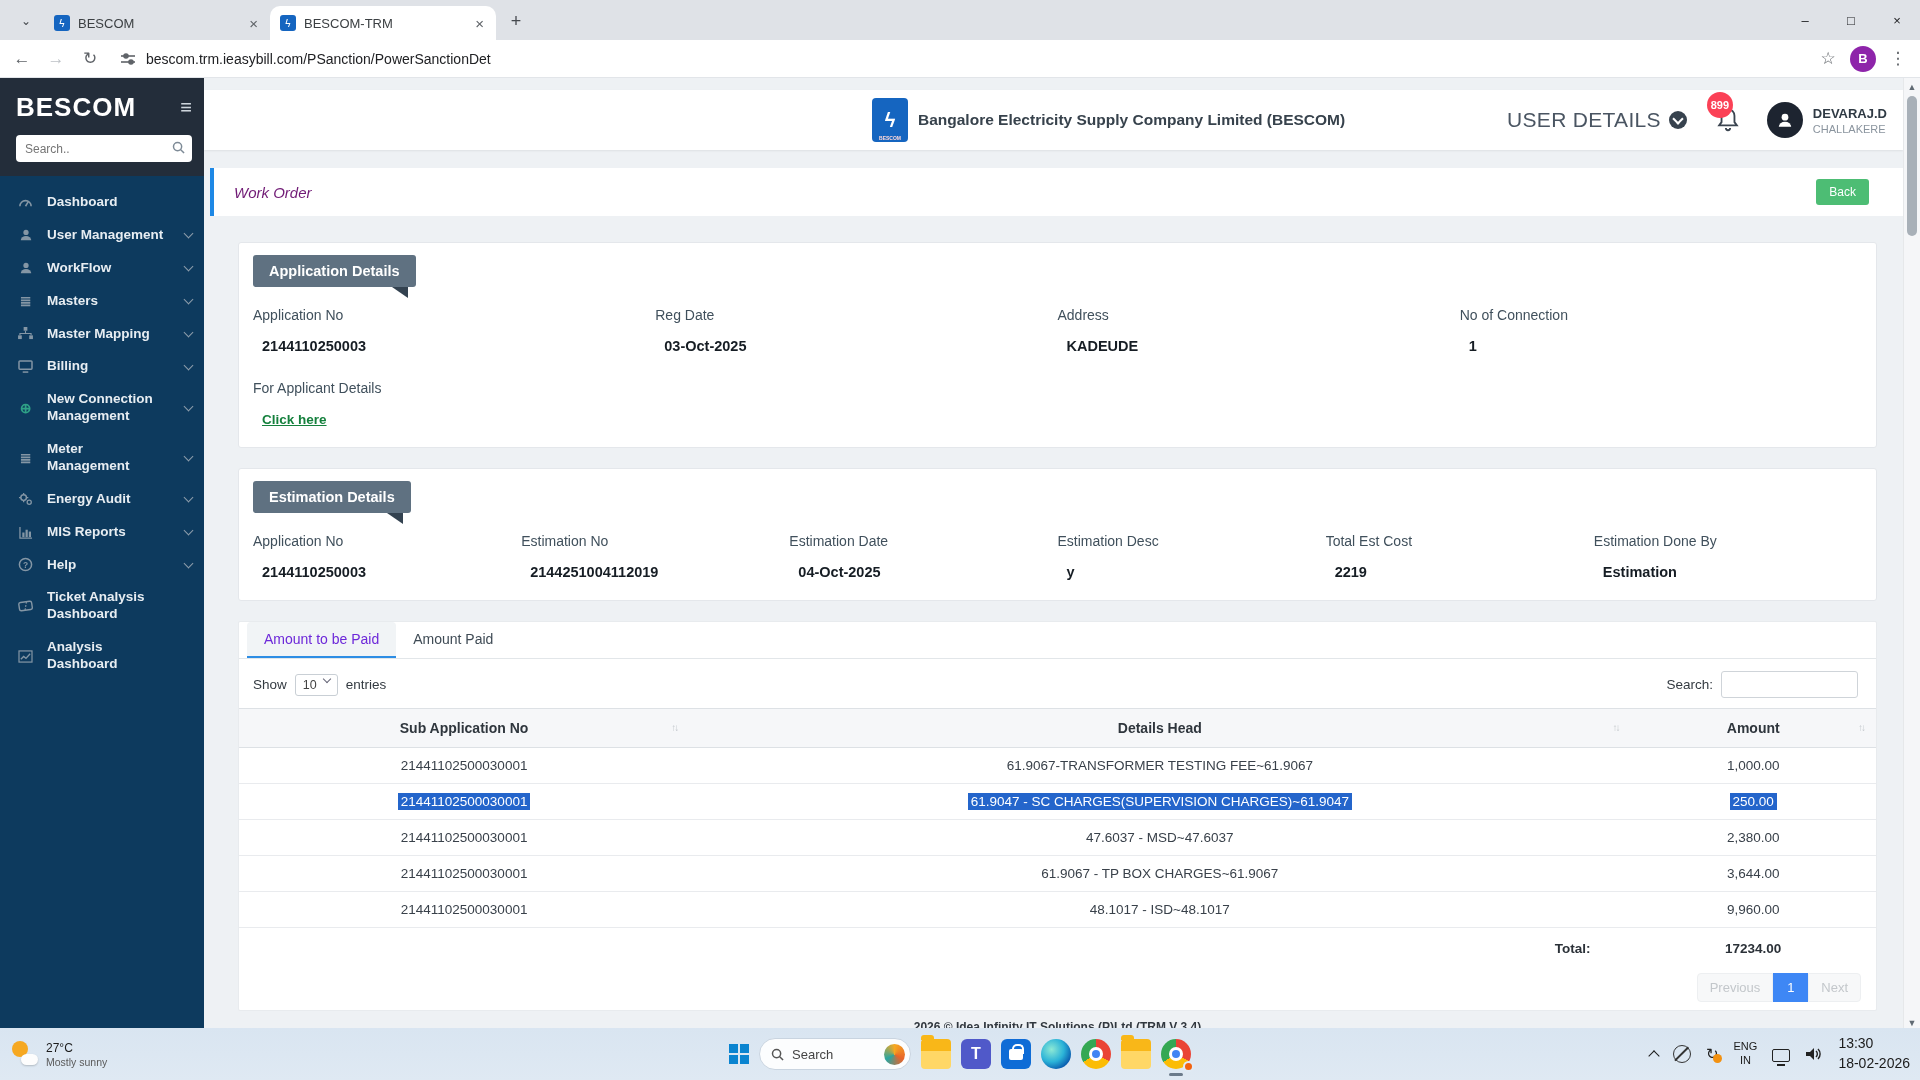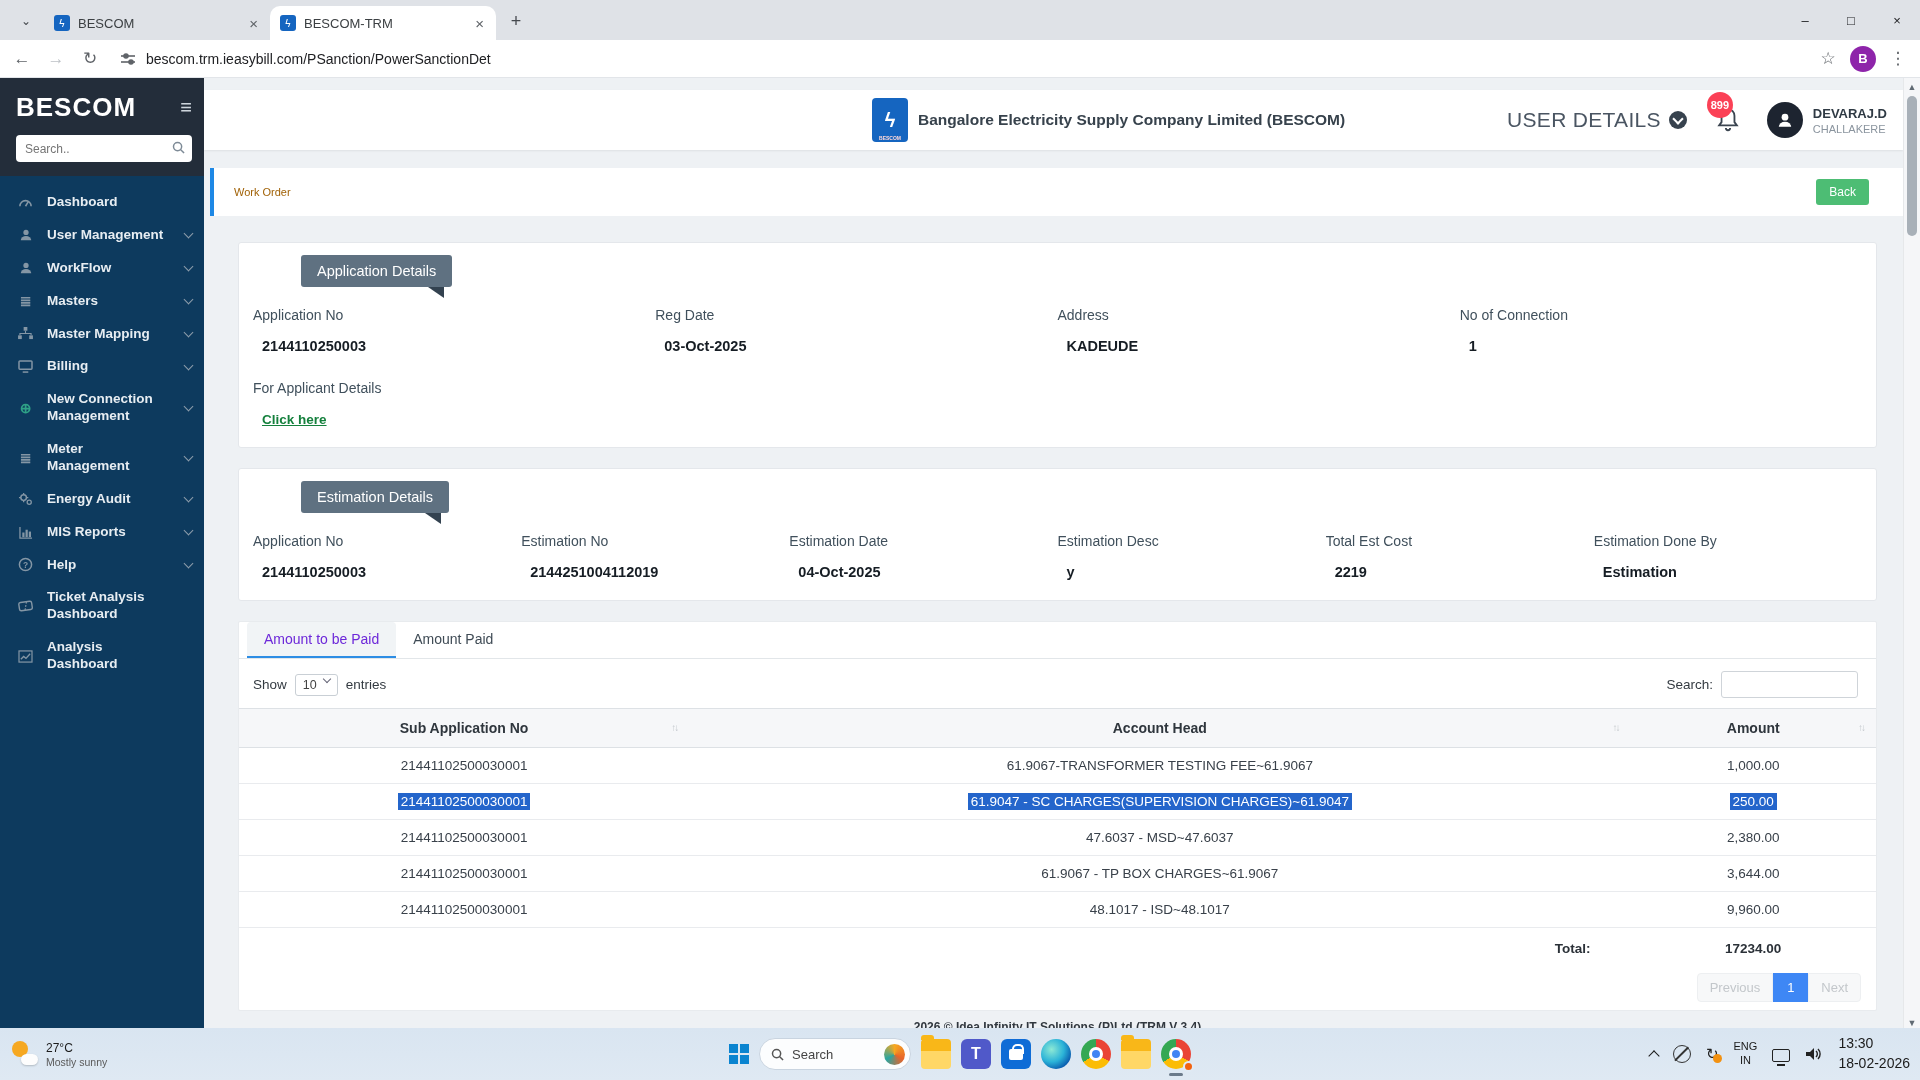--- a/index.html
+++ b/index.html
@@ -56,26 +56,26 @@
   .userdetails { font-size:21px; color:#4a5562; letter-spacing:.3px; display:flex; align-items:center; gap:8px; }
   .chev-circle { width:18px; height:18px; border-radius:50%; background:#37424e; position:relative; }
   .chev-circle::after { content:""; position:absolute; left:5px; top:4px; width:6px; height:6px; border-right:2px solid #fff; border-bottom:2px solid #fff; transform:rotate(45deg); }
   .bell-wrap { position:relative; margin:0 26px 0 28px; }
   .badge { position:absolute; top:-14px; left:-8px; min-width:26px; height:26px; border-radius:50%; background:#fb4156; color:#fff; font-size:11px; font-weight:bold; display:flex; align-items:center; justify-content:center; padding:0 3px; }
   .avatar { width:36px; height:36px; border-radius:50%; background:#1d2430; display:flex; align-items:center; justify-content:center; margin-right:10px; }
   .uname { font-size:13px; font-weight:bold; color:#2f3a44; }
   .uloc { font-size:11px; color:#8a949e; margin-top:2px; }
 
   .workorder { margin:18px 0 0 6px; height:48px; background:#fff; border-left:4px solid #1e88e5; display:flex; align-items:center; padding:0 20px; }
-  .wo-title { font-size:11px; color:#a16207; }
+  .wo-title { font-size:15px; color:#701a75;font-style:italic; }
   .btn-back { margin-left:auto; margin-right:14px; background:#4dbd74; color:#fff; font-size:12px; padding:6px 13px; border-radius:3px; border:none; font-family:"Liberation Sans", sans-serif; }
 
   .content { padding:26px 26px 0 34px; }
   .card { background:#fff; border:1px solid #e4e7eb; border-radius:3px; padding:12px 14px 20px; position:relative; margin-bottom:20px; }
-  .ribbon { display:inline-block; background:#5f7181; color:#fff; font-size:14.5px; font-weight:normal; padding:8px 16px; border-radius:3px; position:relative;margin-left:48px; }
+  .ribbon { display:inline-block; background:#5f7181; color:#fff; font-size:14.5px; font-weight:bold; padding:8px 16px; border-radius:3px; position:relative; }
   .ribbon::after { content:""; position:absolute; right:8px; bottom:-11px; border-left:16px solid transparent; border-top:11px solid #334250; }
   .fgrid4 { display:grid; grid-template-columns:repeat(4,1fr); margin-top:20px; row-gap:26px; }
   .fgrid6 { display:grid; grid-template-columns:repeat(6,1fr); margin-top:20px; }
   .flabel { font-size:14px; color:#40505c; }
   .fvalue { font-size:14.5px; font-weight:bold; color:#161d24; margin-top:15px; padding-left:9px; }
   .fvalue a { color:#15803d; font-weight:bold; text-decoration:underline; font-size:13.5px; }
 
   .panel { background:#fff; border:1px solid #e8ebee; border-radius:2px; }
   .tabs-row { display:flex; border-bottom:1px solid #e2e6e9; padding-left:8px; }
   .tab-item { padding:9px 17px; font-size:14px; color:#3f4b55; }
@@ -445,21 +445,21 @@
         </div>
         <table class="data">
           <colgroup>
               <col class="c1">
               <col class="c2">
               <col class="c3">
             </colgroup>
           <thead>
             <tr>
               <th><span>Sub Application No</span><span class="sort">↑↓</span></th>
-              <th><span>Account Head</span><span class="sort">↑↓</span></th>
+              <th><span>Details Head</span><span class="sort">↑↓</span></th>
               <th><span>Amount</span><span class="sort">↑↓</span></th>
             </tr>
           </thead>
           <tbody>
             <tr>
               <td>21441102500030001</td>
               <td>61.9067-TRANSFORMER TESTING FEE~61.9067</td>
               <td>1,000.00</td>
             </tr>
             <tr>

